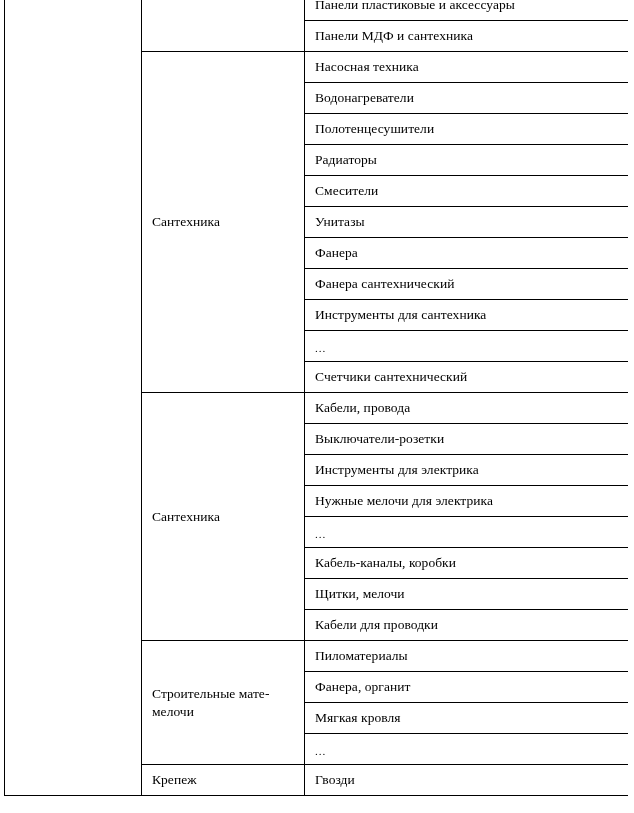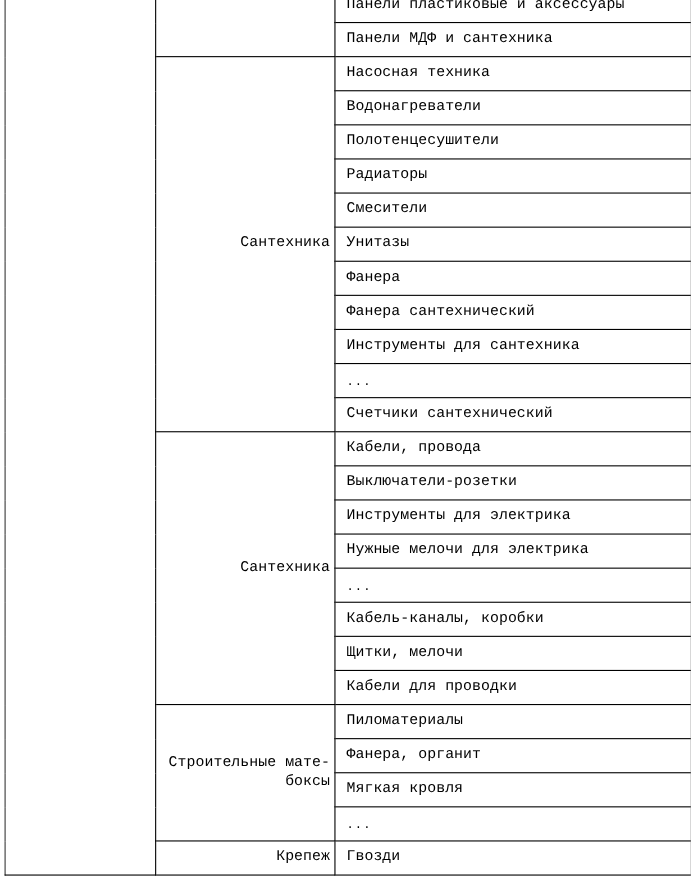--- a/index.html
+++ b/index.html
@@ -23,21 +23,20 @@
   }
 
   
   #table-clip {
     position: absolute;
     left: 4px;
     top: 0;
     width: 624px;
     height: 807px;
     overflow: hidden;
-    font-family: Liberation Mono, monospace;
   }
 
   table.catalog {
     border-collapse: collapse;
     table-layout: fixed;
     width: 624px;
     
     margin-top: -11px;
   }
 
@@ -57,21 +56,20 @@
     letter-spacing: 0.05px;
   }
 
   td.spacer-col {
     padding: 0;
   }
 
   td.group-col {
     vertical-align: top;
     padding-top: 7px;
-    text-align: right;
   }
 
   td.item-col {
     vertical-align: middle;
   }
 
   td.item-col.ellipsis-cell {
     vertical-align: bottom;
     padding-bottom: 5px;
     font-size: 11px;
@@ -167,21 +165,21 @@
         <tr>
           <td class="item-col">Щитки, мелочи</td>
         </tr>
         <tr>
           <td class="item-col">Кабели для проводки</td>
         </tr>
 
         <tr>
           <td class="group-col" rowspan="4">
             <span class="grouplabel">Строительные мате-</span>
-            <span class="grouplabel">боксы</span>
+            <span class="grouplabel">мелочи</span>
           </td>
           <td class="item-col">Пиломатериалы</td>
         </tr>
         <tr>
           <td class="item-col">Фанера, органит</td>
         </tr>
         <tr>
           <td class="item-col">Мягкая кровля</td>
         </tr>
         <tr>

